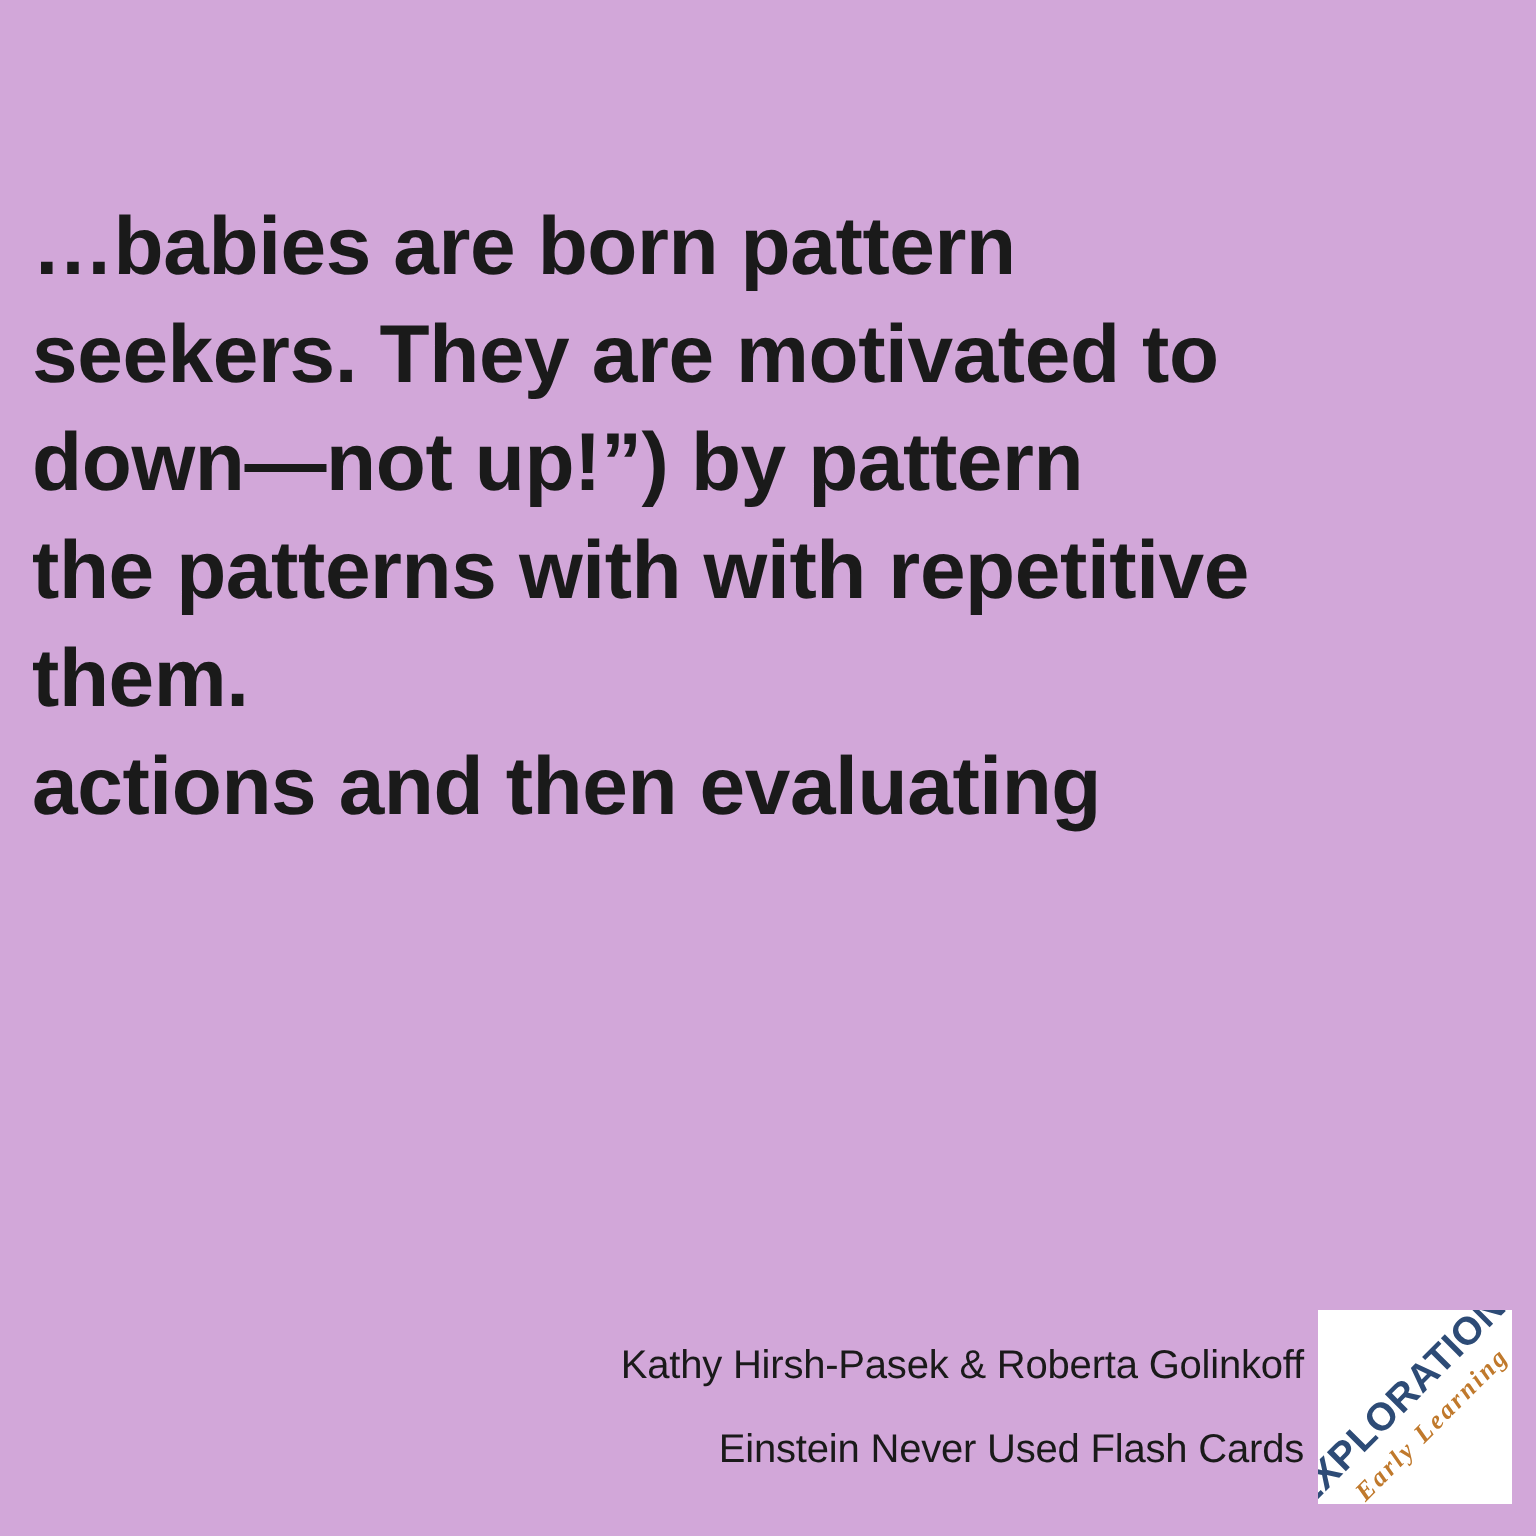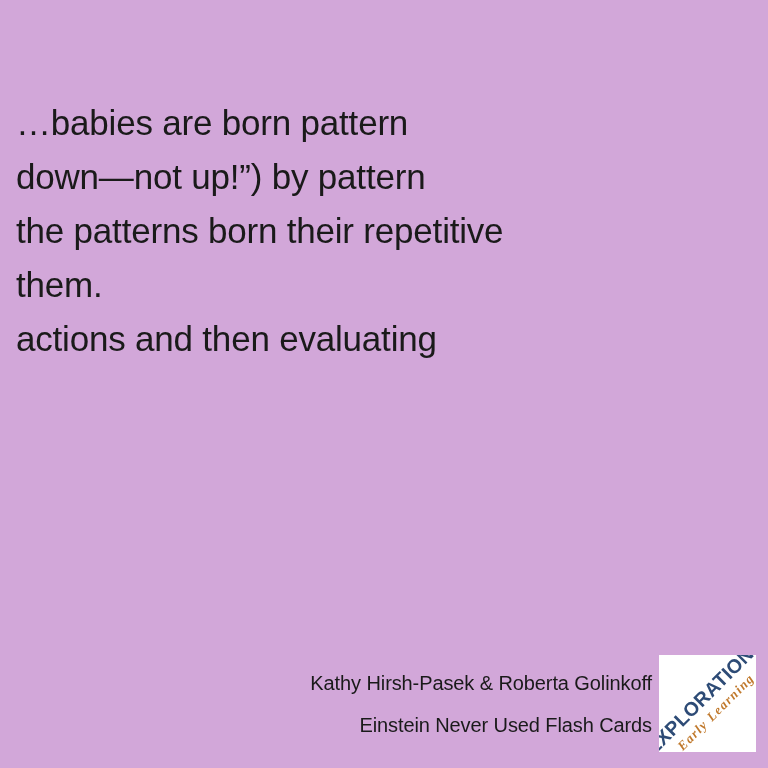--- a/index.html
+++ b/index.html
@@ -18,26 +18,26 @@
     background: #d2a7d9;
     box-sizing: border-box;
   }
   .quote-body {
     position: absolute;
     left: 16px;
     top: 96px;
     width: 740px;
   }
   .quote-line {
-    font-size: 35px;
+    font-size: 41px;
     line-height: 54px;
     color: #1a1a1a;
     white-space: pre;
     letter-spacing: -0.2px;
-    font-weight: 400;
+    font-weight: 700;
   }
   .attribution {
     position: absolute;
     left: 40px;
     top: 662px;
     width: 612px;
     text-align: right;
   }
   .attr-line {
     font-size: 20px;
@@ -86,22 +86,23 @@
     margin-top: 1px;
   }
 </style>
 </head>
 <body>
 
 <div class="quote-card">
 
   <div class="quote-body">
     <div class="quote-line">…babies are born pattern</div>
+    <div class="quote-line">seekers. They are motivated to</div>
     <div class="quote-line">down—not up!”) by pattern</div>
-    <div class="quote-line">the patterns born their repetitive</div>
+    <div class="quote-line">the patterns with with repetitive</div>
     <div class="quote-line">them.</div>
     <div class="quote-line">actions and then evaluating</div>
   </div>
 
   <div class="attribution">
     <div class="attr-line">Kathy Hirsh-Pasek &amp; Roberta Golinkoff</div>
     <div class="attr-line">Einstein Never Used Flash Cards</div>
   </div>
 
   <div class="logo-box">

